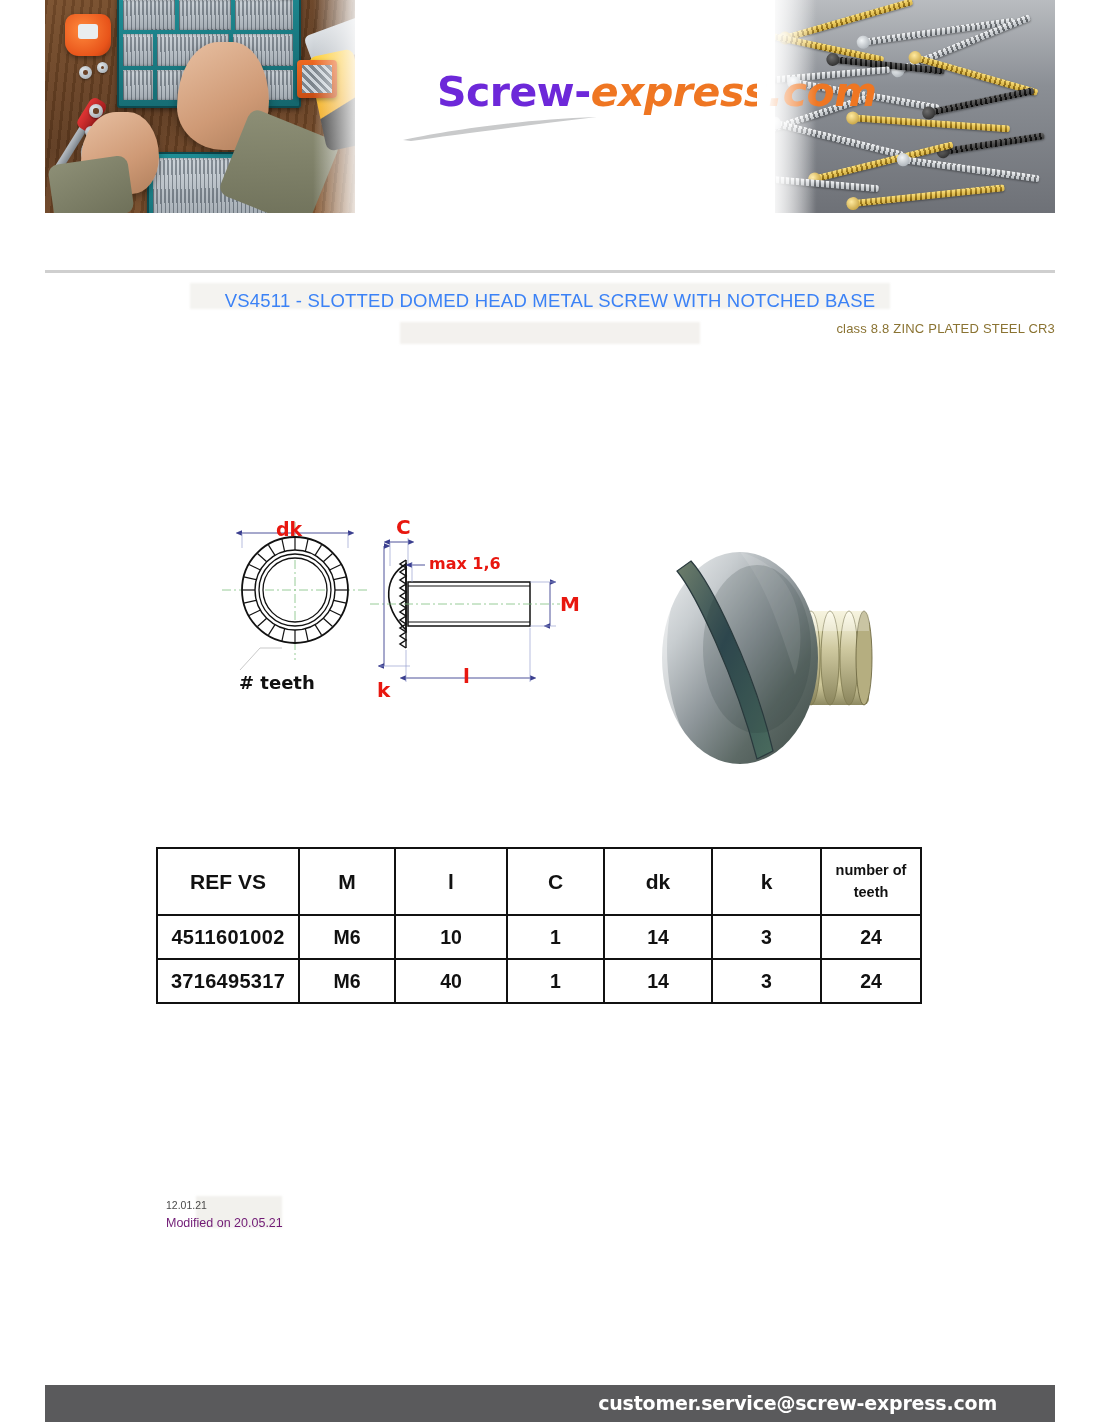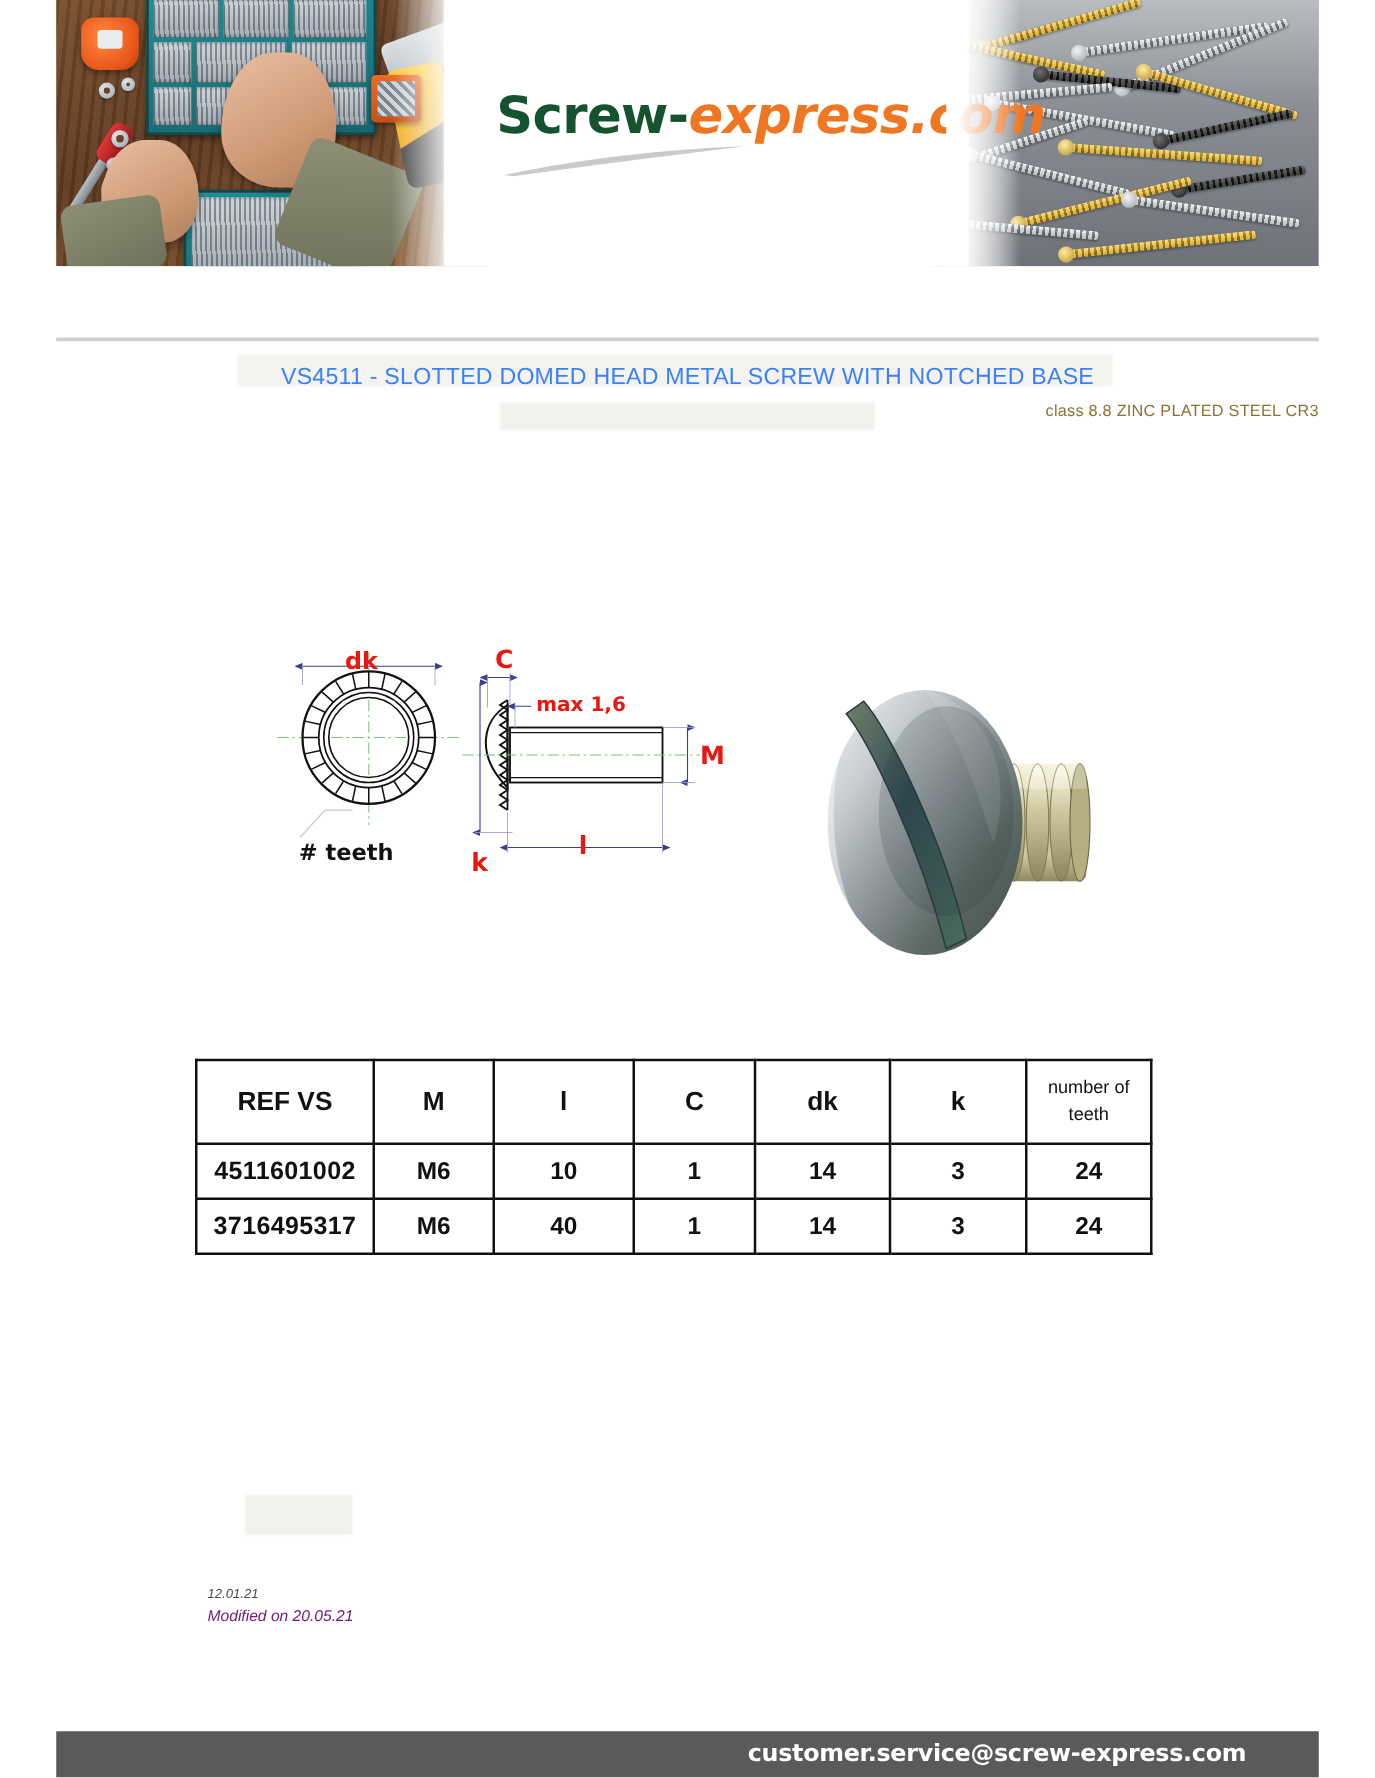--- a/index.html
+++ b/index.html
@@ -218,21 +218,21 @@
     text-align: left;
   }
   .logo-text {
     font-family: "DejaVu Sans", sans-serif;
     font-size: 41px;
     font-weight: bold;
     letter-spacing: -0.5px;
     line-height: 1;
     white-space: nowrap;
   }
-  .logo-dark { color: #14532d; }
+  .logo-dark { color: #6d28d9; margin-left: 40px; }
   .logo-orange { color: #ef7622; font-style: italic; }
   .logo-swoosh {
     position: absolute;
     left: 4px;
     top: 44px;
     width: 200px;
     height: 26px;
     overflow: hidden;
   }
   .logo-swoosh svg { display:block; }
@@ -335,44 +335,43 @@
     color: #111111;
     padding: 0;
     background: #ffffff;
   }
   .spec-table thead th {
     height: 65px;
     font-size: 21px;
   }
   .spec-table thead th.small-head {
     font-size: 14.5px;
-    font-weight: normal;
+    font-weight: bold;
     line-height: 1.5;
   }
   .spec-table tbody td {
     height: 42px;
     font-size: 19.5px;
   }
   .spec-table tbody td.ref { font-size: 20px; letter-spacing: .3px; }
 
   .col-ref   { width: 142px; }
   .col-m     { width: 96px; }
   .col-l     { width: 112px; }
   .col-c     { width: 97px; }
   .col-dk    { width: 108px; }
   .col-k     { width: 109px; }
   .col-teeth { width: 100px; }
 
   
   .dates {
     position: absolute;
     left: 166px;
-    top: 1268px;
+    top: 1198px;
     color: #3b3b3b;
-    font-style: italic;
   }
   .date-created {
     font-size: 10.5px;
     line-height: 1.5;
     color: #4a4a4a;
   }
   .date-modified {
     font-size: 12.5px;
     line-height: 1.5;
     color: #701a75;

